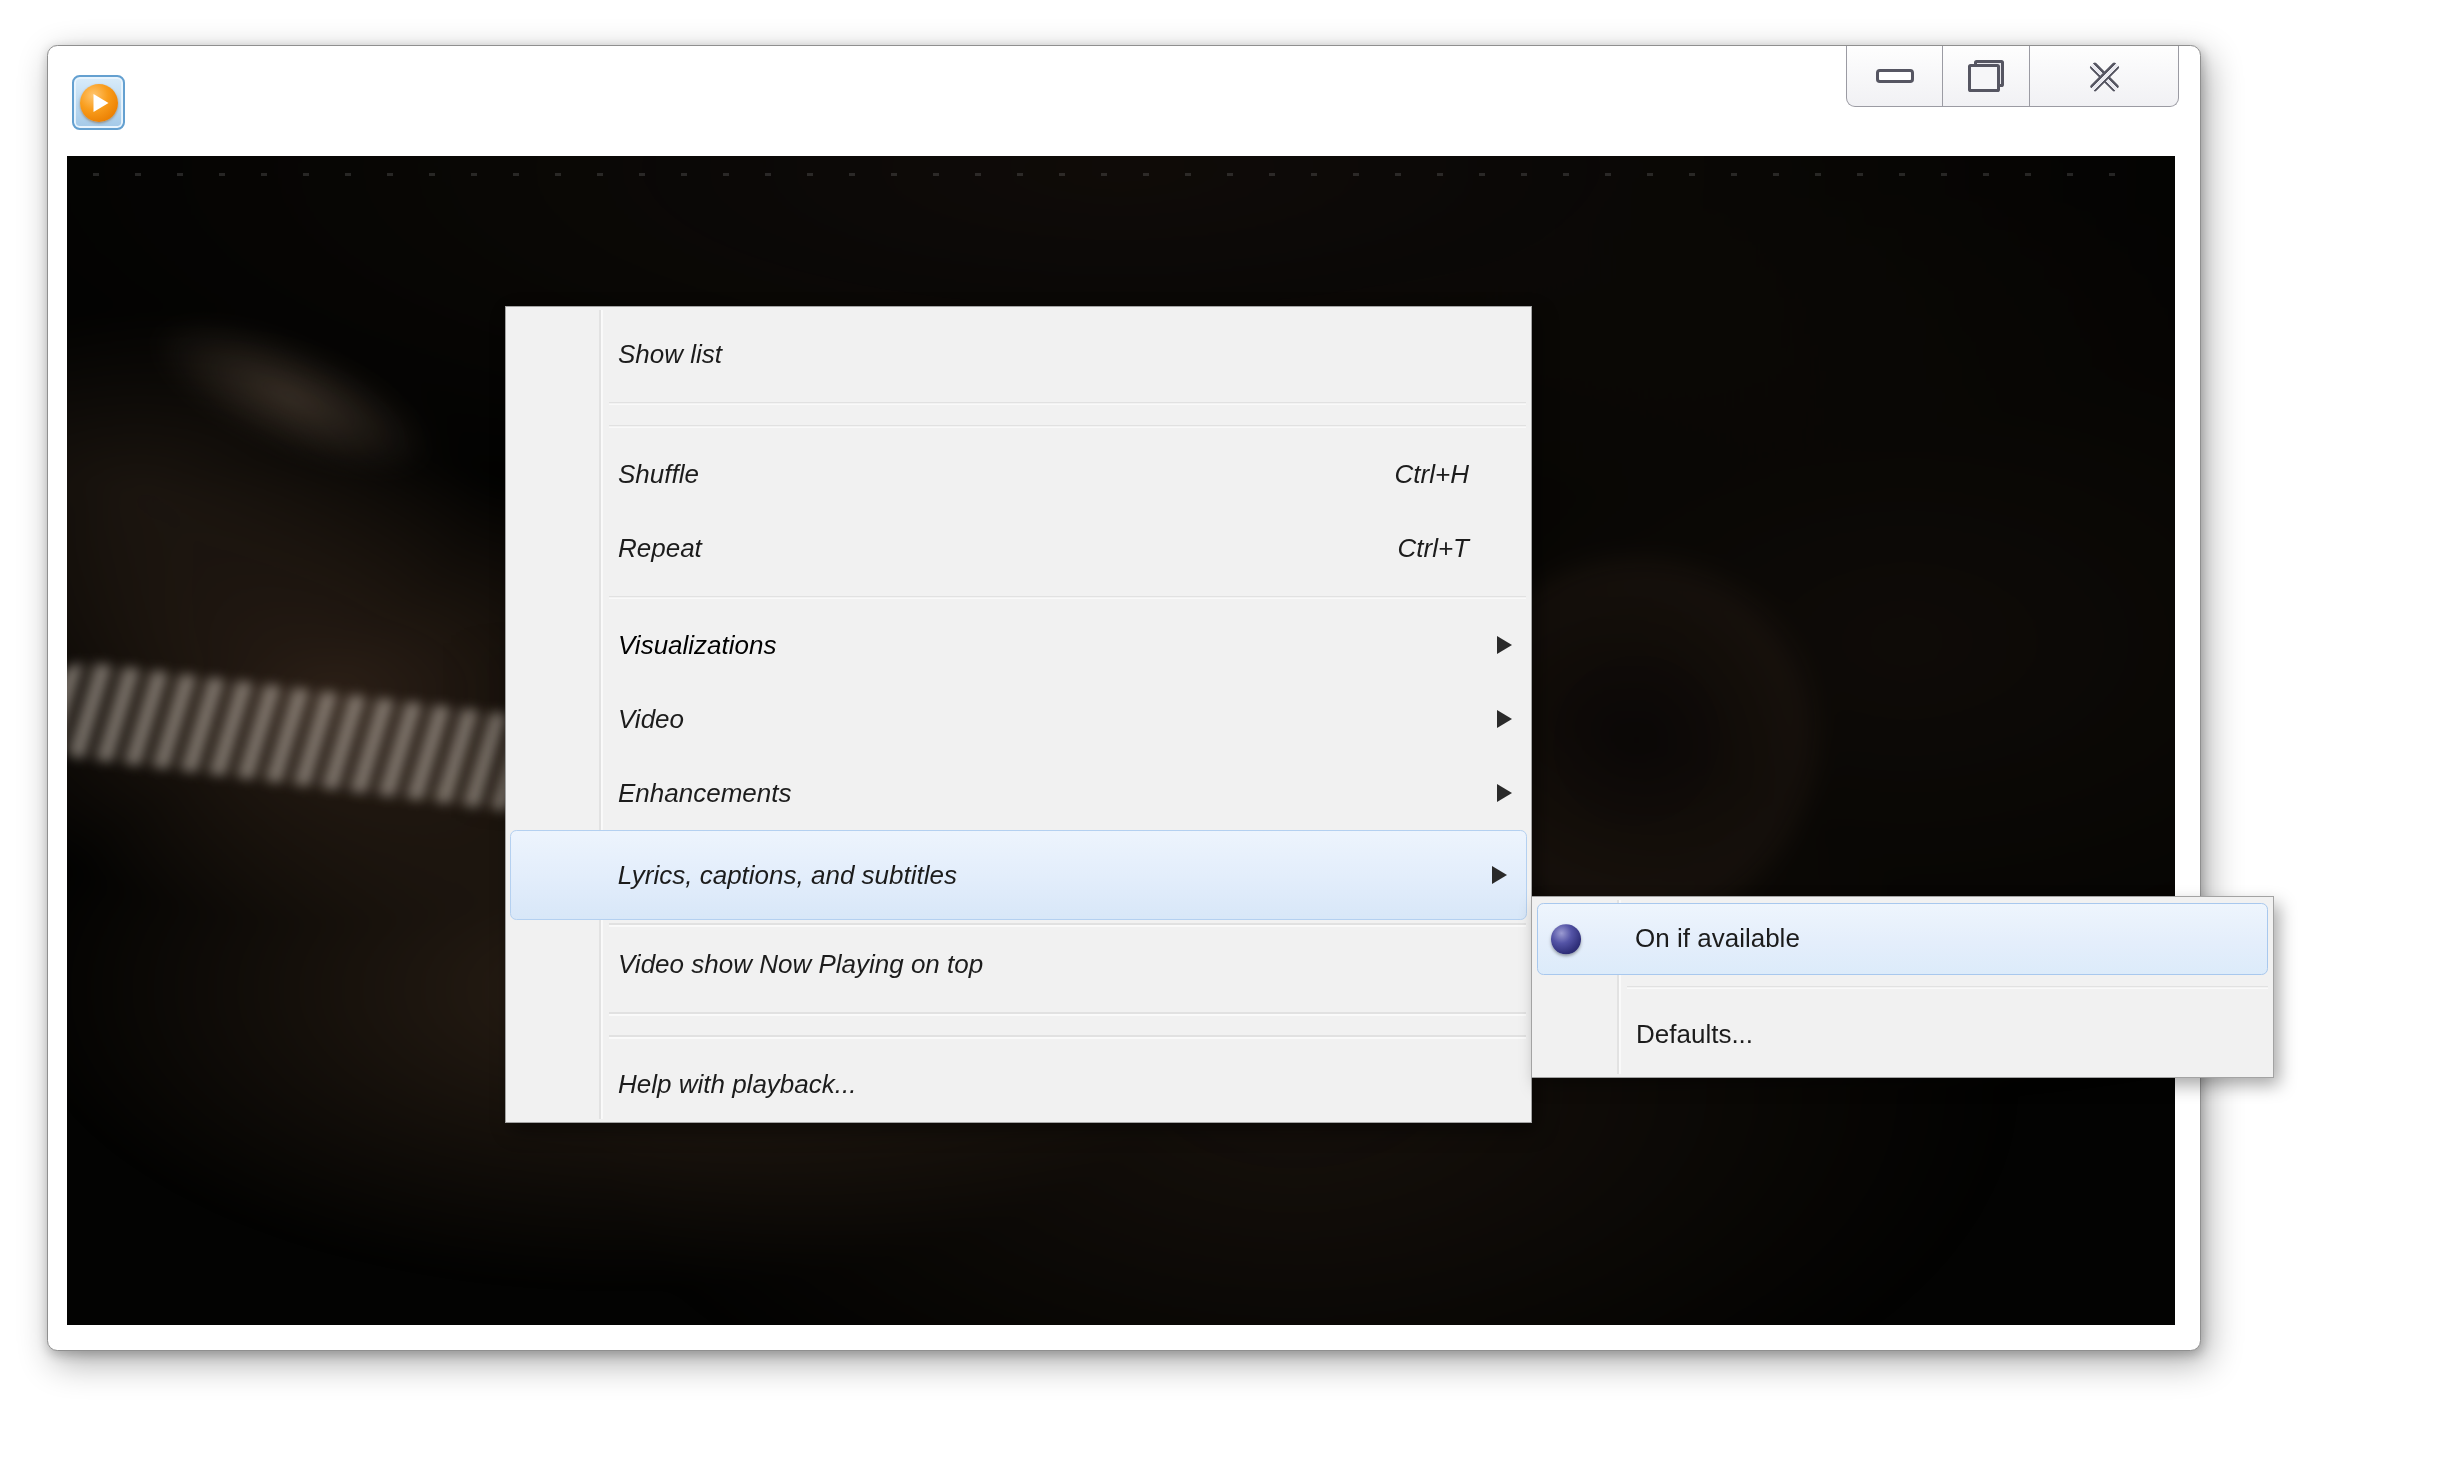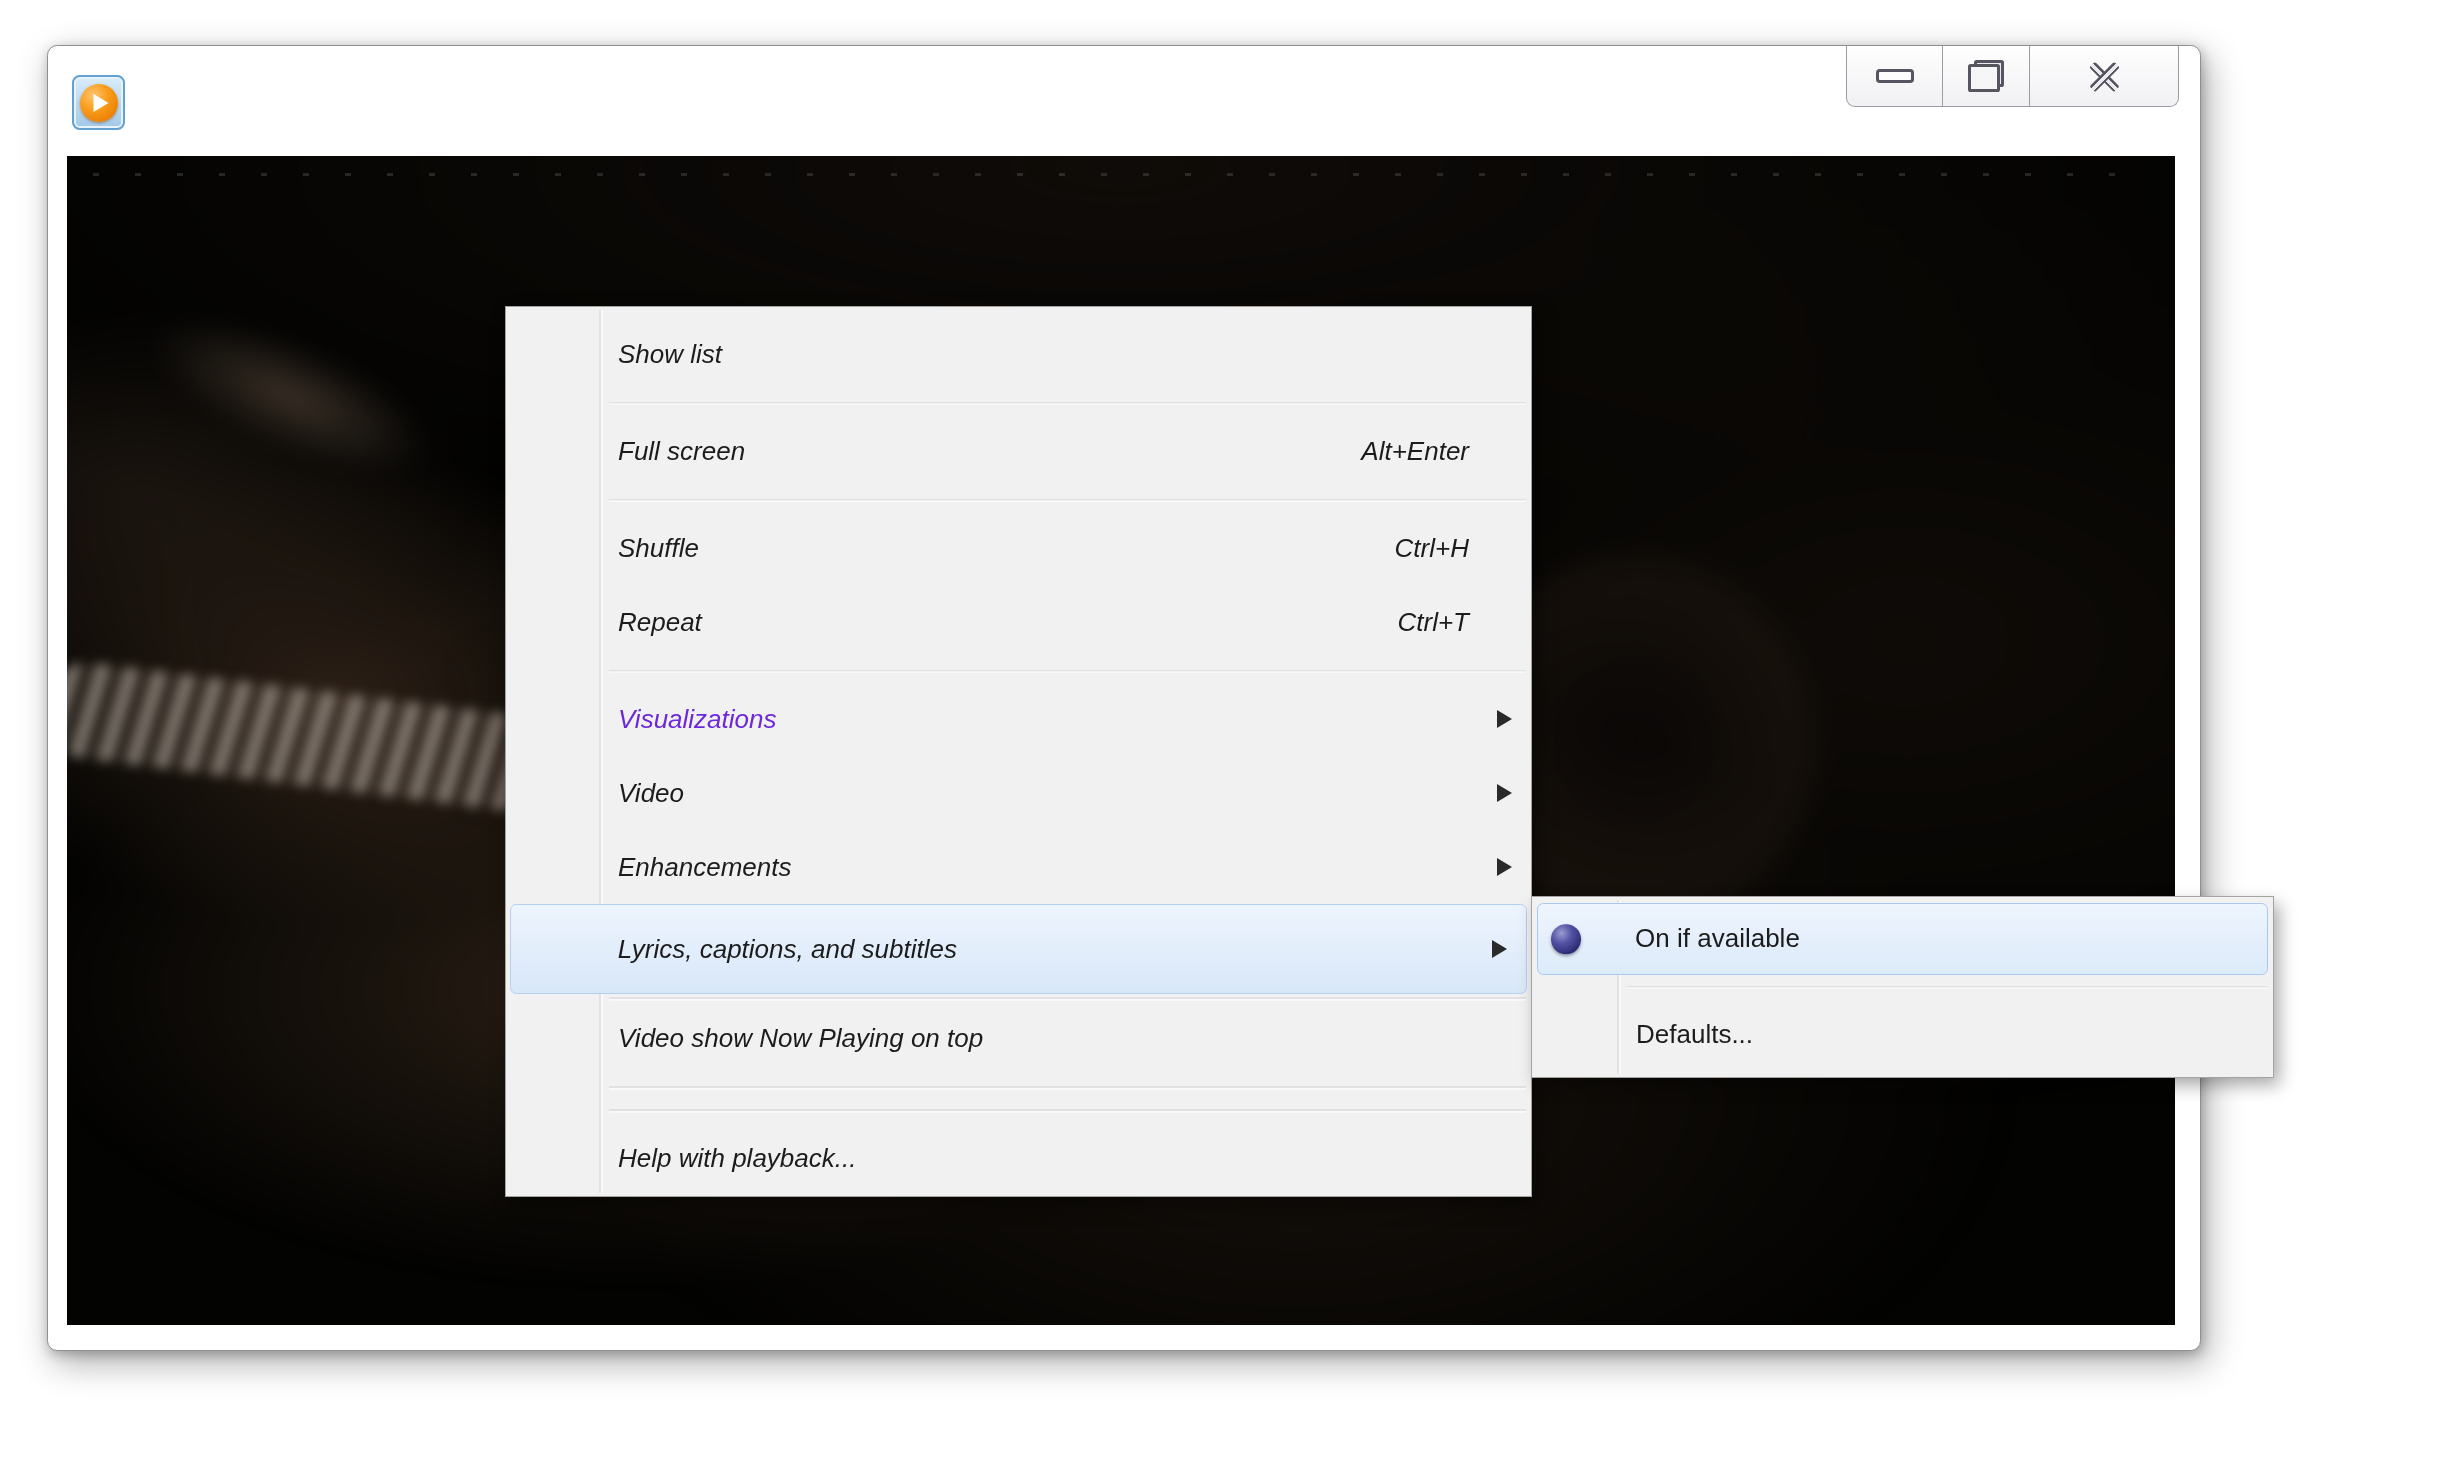--- a/index.html
+++ b/index.html
@@ -71,21 +71,21 @@
       background:repeating-linear-gradient(90deg, rgba(150,150,150,.5) 0 6.4px, transparent 6.4px 42px); }
 
   
   .menu { position:absolute; background:#f1f1f1; border:1.3px solid #a3a3a3;
           box-shadow:6.4px 7.7px 18px rgba(0,0,0,.42); font-size:26px; color:#1c1c1c; }
   .menu .gutter-line { position:absolute; top:2.6px; bottom:2.6px; width:1.9px;
           background:#e2e2e2; box-shadow:1.9px 0 0 #fafafa; }
   .mi { position:relative; display:flex; align-items:center; }
   .mi .lab { white-space:nowrap; }
   .mi .sc  { margin-left:auto; white-space:nowrap; }
-  .mi.disabled .lab { color:#6d28d9; }
+  .mi.disabled .lab { color:#000000; }
   .arrow { position:absolute; right:19px; top:50%; transform:translateY(-50%);
            width:0; height:0; border-left:15.4px solid #2a2a2a;
            border-top:9.6px solid transparent; border-bottom:9.6px solid transparent; }
   .sep { position:relative; height:23px; margin-left:103px; margin-right:5.1px; }
   .sep::after { content:""; position:absolute; left:0; right:0; top:50%; margin-top:-1.3px;
            height:1.9px; background:#e1e1e1; box-shadow:0 1.9px 0 #fafafa; }
   .sep.small { height:7.7px; }
 
   
   .main-menu { left:505px; top:306px; width:1027px; padding-top:10.3px; z-index:20; }
@@ -145,24 +145,20 @@
   </div>
 
   <div class="menu main-menu">
     <div class="gutter-line"></div>
 
     <div class="mi">
       <span class="lab">Show list</span>
     </div>
     <div class="sep"></div>
 
-    <div class="mi">
-      <span class="lab">Full screen</span>
-      <span class="sc">Alt+Enter</span>
-    </div>
     <div class="sep"></div>
 
     <div class="mi">
       <span class="lab">Shuffle</span>
       <span class="sc">Ctrl+H</span>
     </div>
     <div class="mi">
       <span class="lab">Repeat</span>
       <span class="sc">Ctrl+T</span>
     </div>

